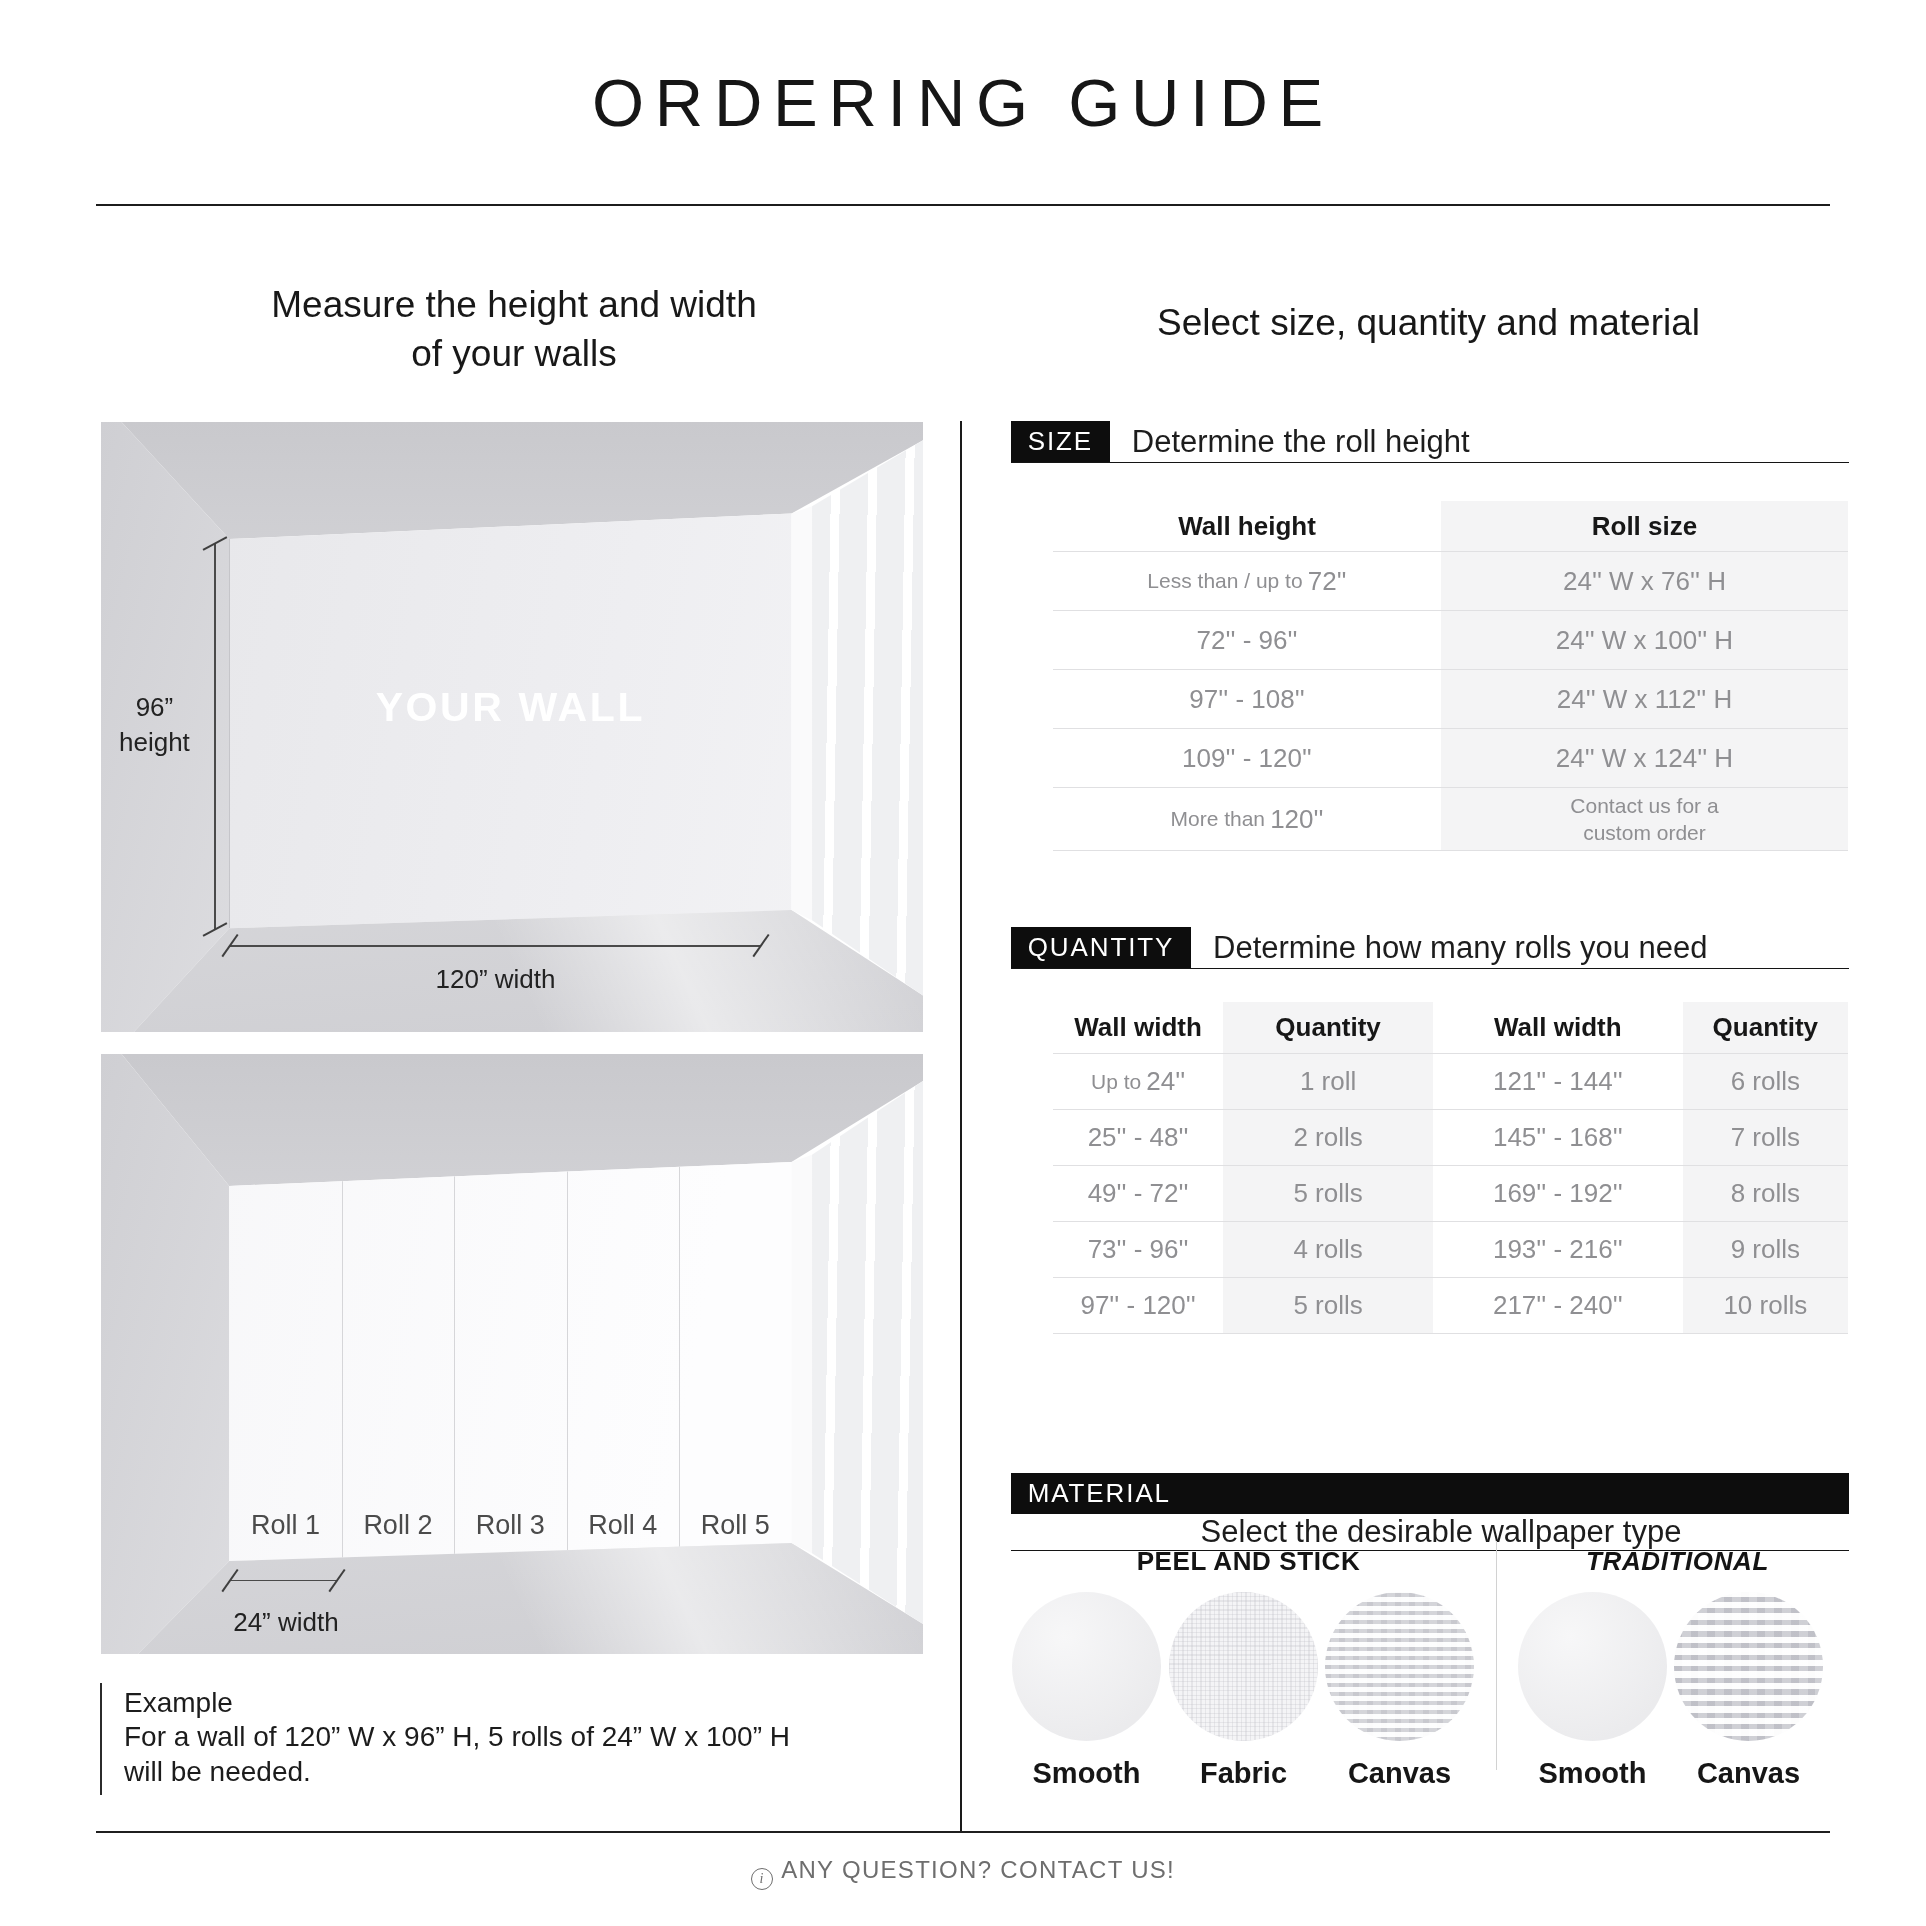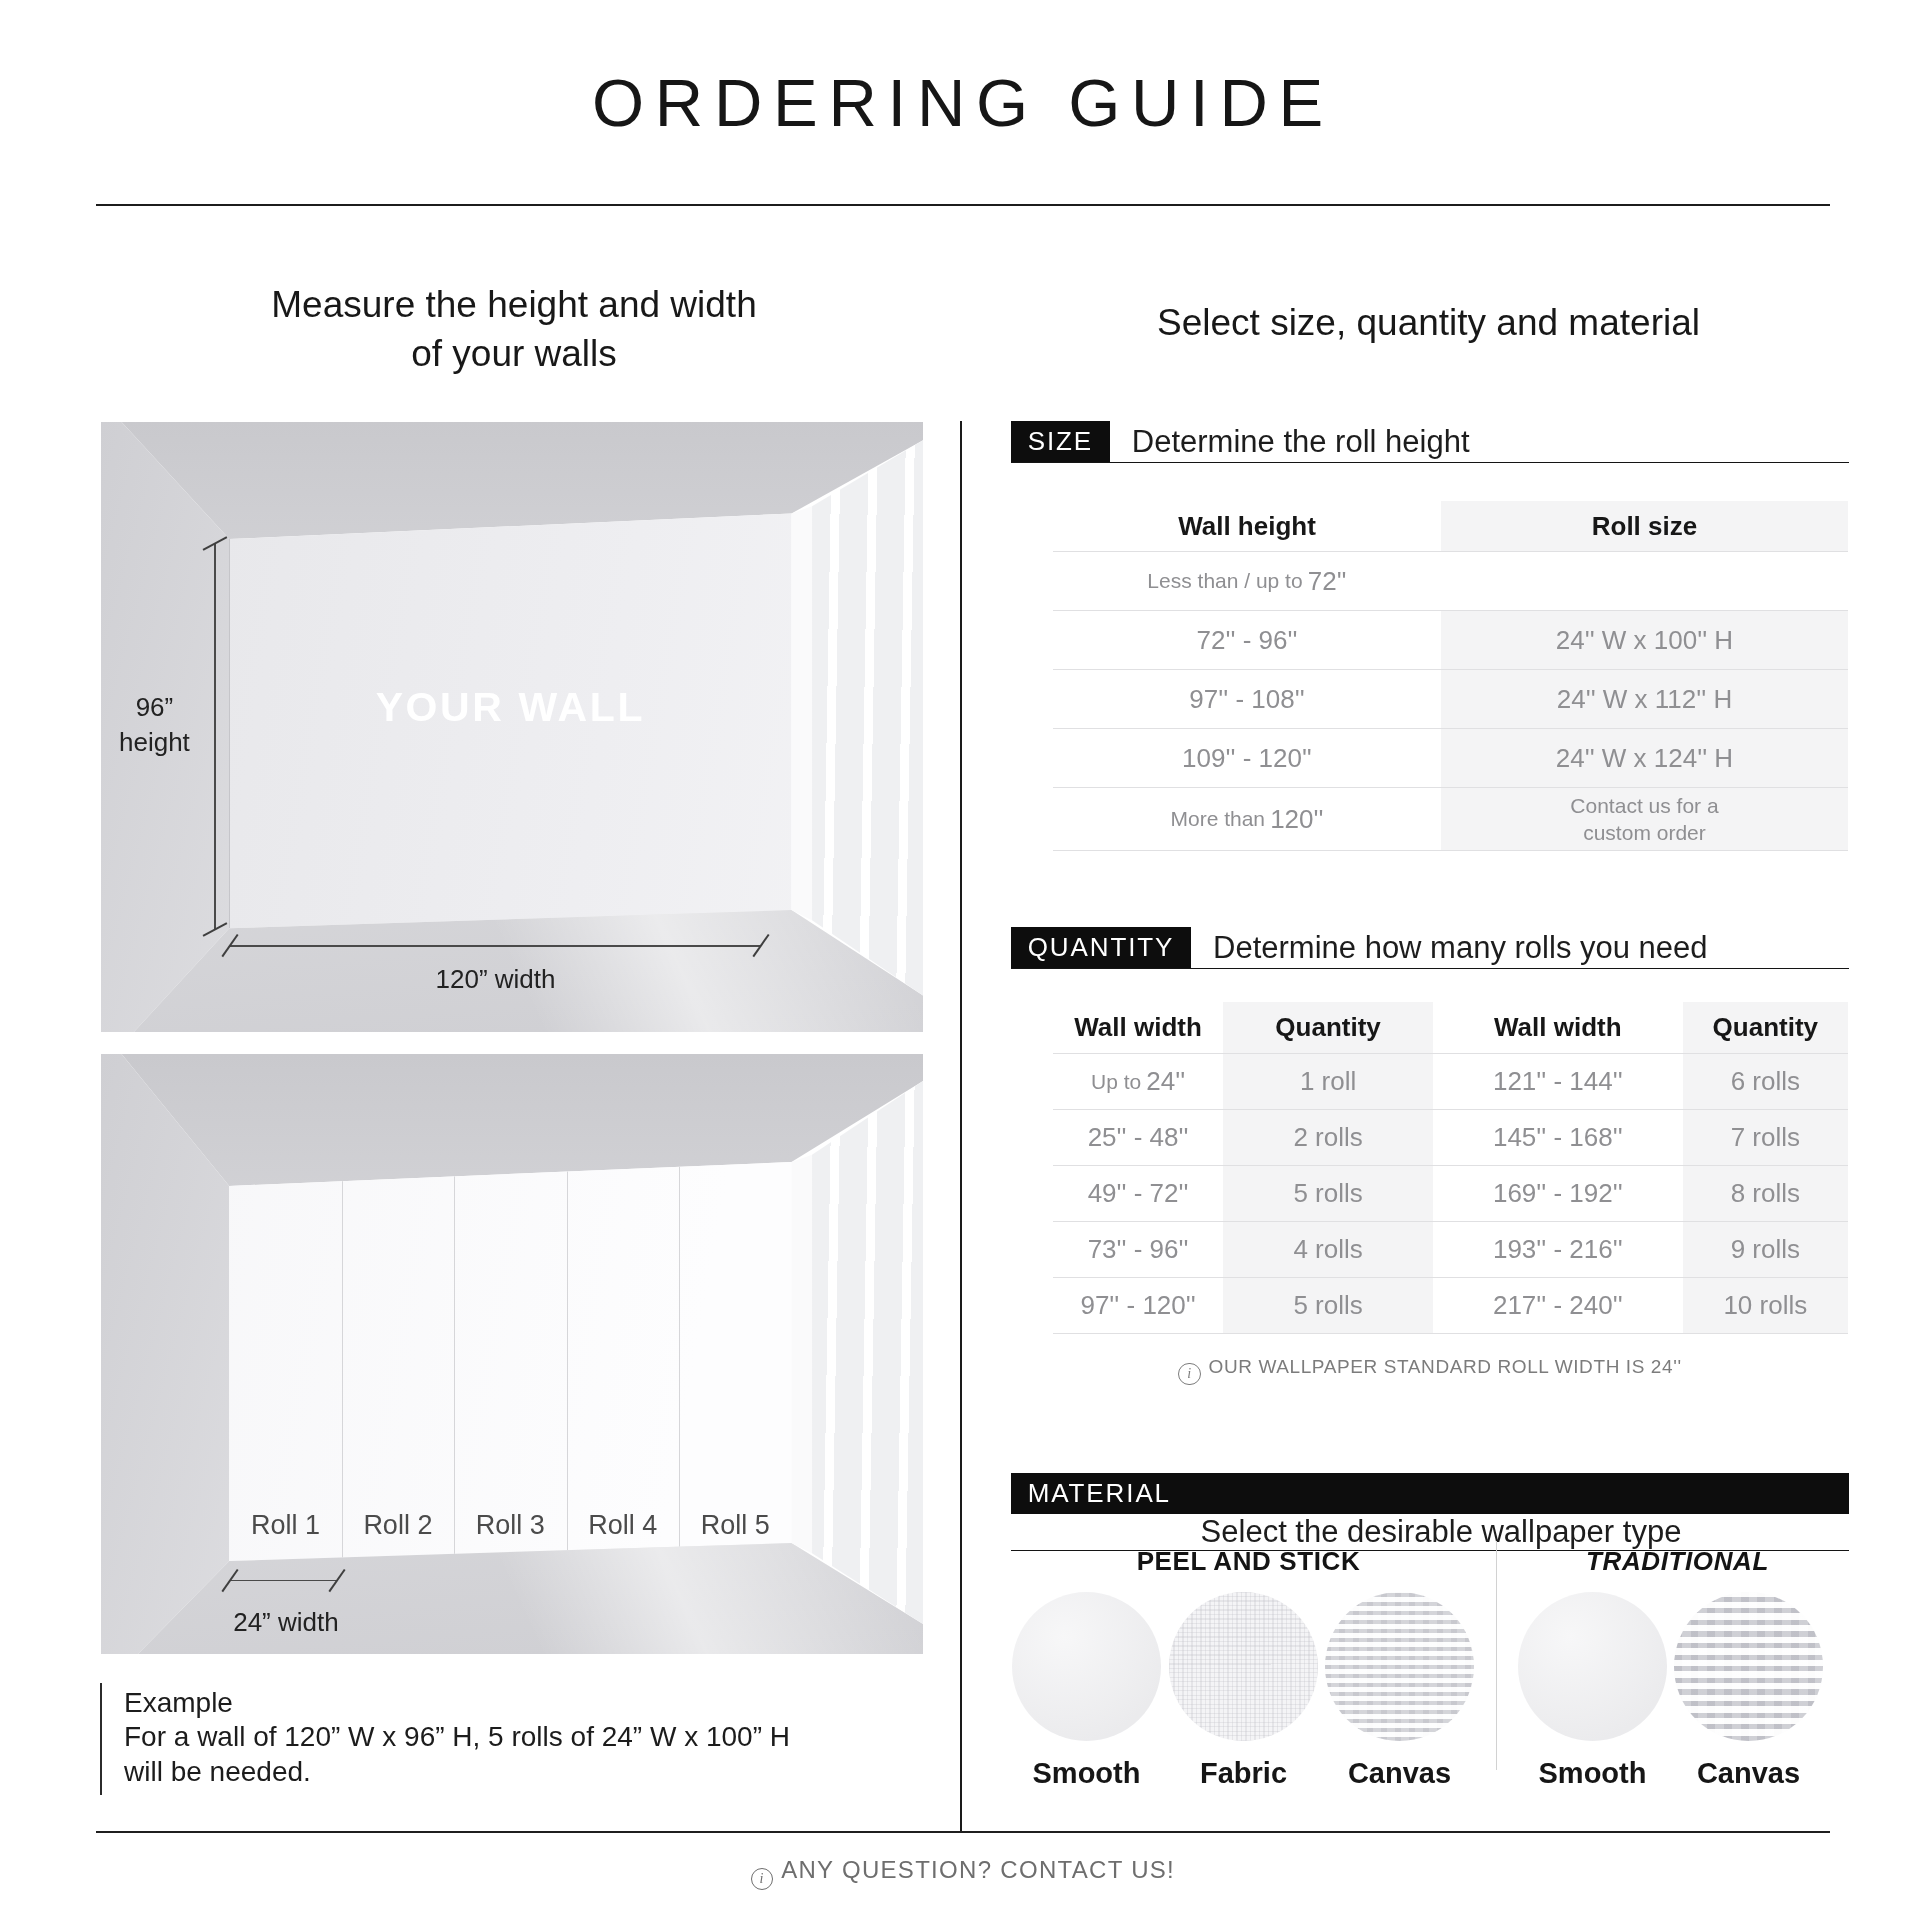--- a/index.html
+++ b/index.html
@@ -218,20 +218,21 @@
   <div class="gtable size-table" style="top:501px;">
     <div class="trow head">
       <div class="cell c1">Wall height</div>
       <div class="cell c2 shade">Roll size</div>
     </div>
     <div class="trow">
       <div class="cell c1">
         <span class="pfx">Less than / up to</span>
         <span>72''</span>
       </div>
+      <div class="cell c2 shade">24'' W x 76'' H</div>
     </div>
     <div class="trow">
       <div class="cell c1">72'' - 96''</div>
       <div class="cell c2 shade">24'' W x 100'' H</div>
     </div>
     <div class="trow">
       <div class="cell c1">97'' - 108''</div>
       <div class="cell c2 shade">24'' W x 112'' H</div>
     </div>
     <div class="trow">
@@ -289,23 +290,20 @@
       <div class="cell c4 shade">9 rolls</div>
     </div>
     <div class="trow last">
       <div class="cell c1">97'' - 120''</div>
       <div class="cell c2 shade">5 rolls</div>
       <div class="cell c3">217'' - 240''</div>
       <div class="cell c4 shade">10 rolls</div>
     </div>
   </div>
 
-  <div class="info-note">
-    <span class="i-icon">i</span><span>OUR WALLPAPER STANDARD ROLL WIDTH IS 24''</span>
-  </div>
 
   <div class="section-head" style="top:1473px;flex-direction:column;">
     <div class="badge">MATERIAL</div>
     <div class="subtitle">Select the desirable wallpaper type</div>
   </div>
 
   <div class="group-label peel">PEEL AND STICK</div>
   <div class="group-label trad">TRADITIONAL</div>
   <div class="group-divider"></div>
 

